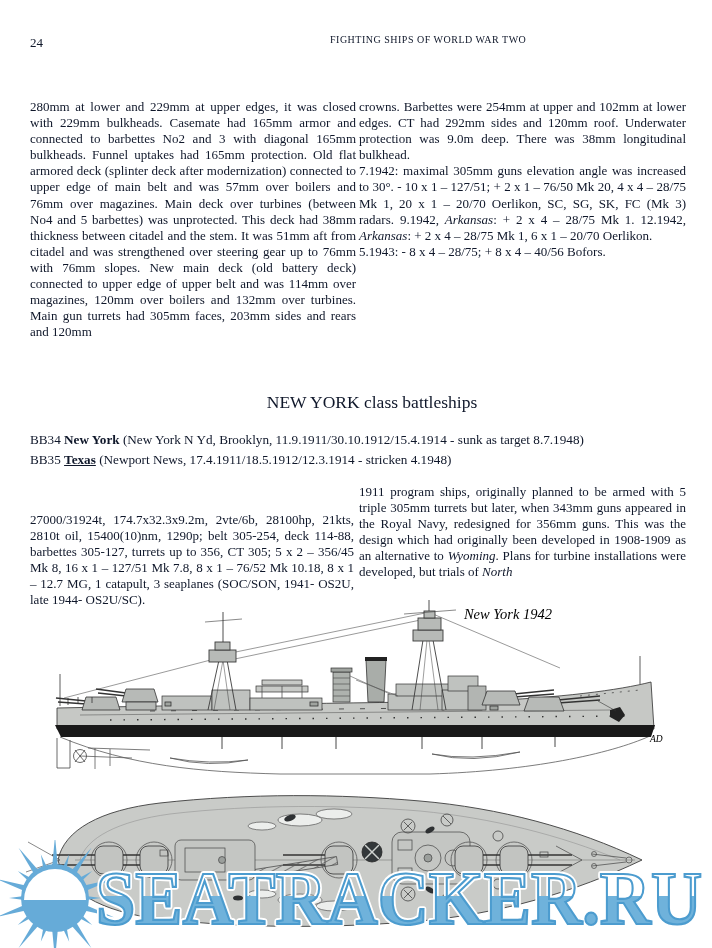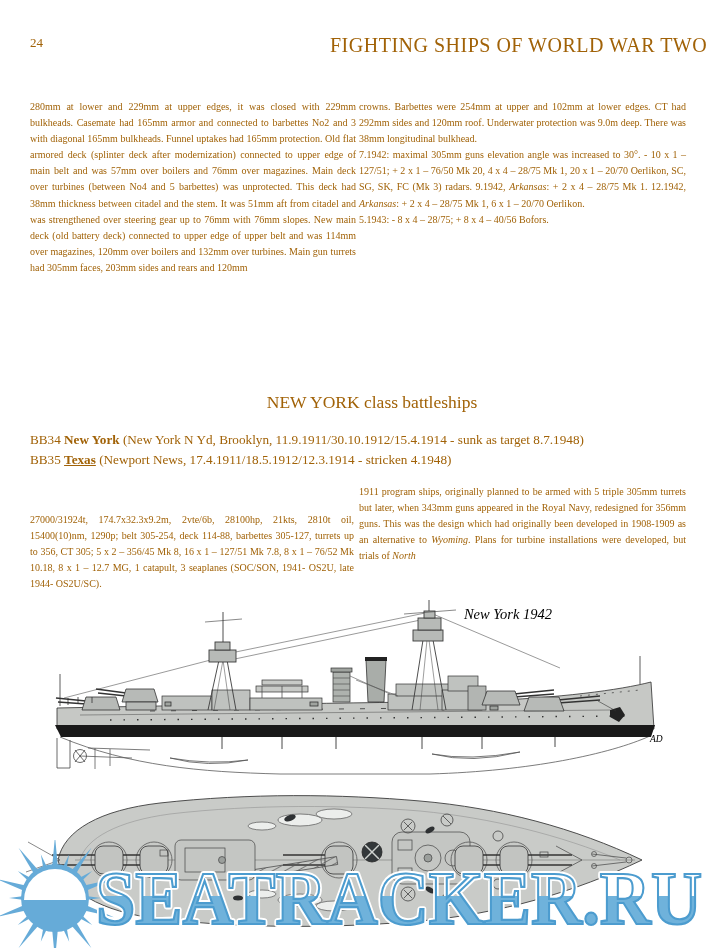--- a/index.html
+++ b/index.html
@@ -1,24 +1,24 @@
 <!DOCTYPE html>
 <html><head>
 <meta charset="utf-8">
 <style>
   html,body{margin:0;padding:0;background:#888;}
   .page{
     position:relative;width:712px;height:948px;background:#ffffff;
-    font-family:"Liberation Serif",serif;color:#a16207;overflow:hidden;
+    font-family:"Liberation Serif",serif;color:#0f172a;overflow:hidden;
     margin:0 auto;
   }
   .pagenum{position:absolute;left:30px;top:35px;font-size:13px;}
-  .runhead{position:absolute;left:330px;top:34px;width:320px;text-align:right;
-    font-size:20px;letter-spacing:0.5px;white-space:nowrap;}
-  .col{position:absolute;font-size:10px;line-height:16.1px;text-align:justify;}
+  .runhead{position:absolute;left:330px;top:34px;width:320px;text-align:left;
+    font-size:10px;letter-spacing:0.5px;white-space:nowrap;}
+  .col{position:absolute;font-size:13px;line-height:16.1px;text-align:justify;}
   .col p{margin:0;}
   .ltop{left:30px;top:99px;width:326px;}
   .rtop{left:359px;top:99px;width:327px;}
   .class-heading{position:absolute;left:0;top:376px;width:712px;margin:16px;
     text-align:center;font-size:17.5px;font-weight:normal;}
   .ships{position:absolute;left:30px;top:430px;width:660px;font-size:13.2px;line-height:20px;}
   .spec{left:30px;top:512px;width:324px;}
   .desc{left:359px;top:484px;width:327px;}
   svg{position:absolute;left:0;display:block;}
   .svg-profile{top:598px;}

